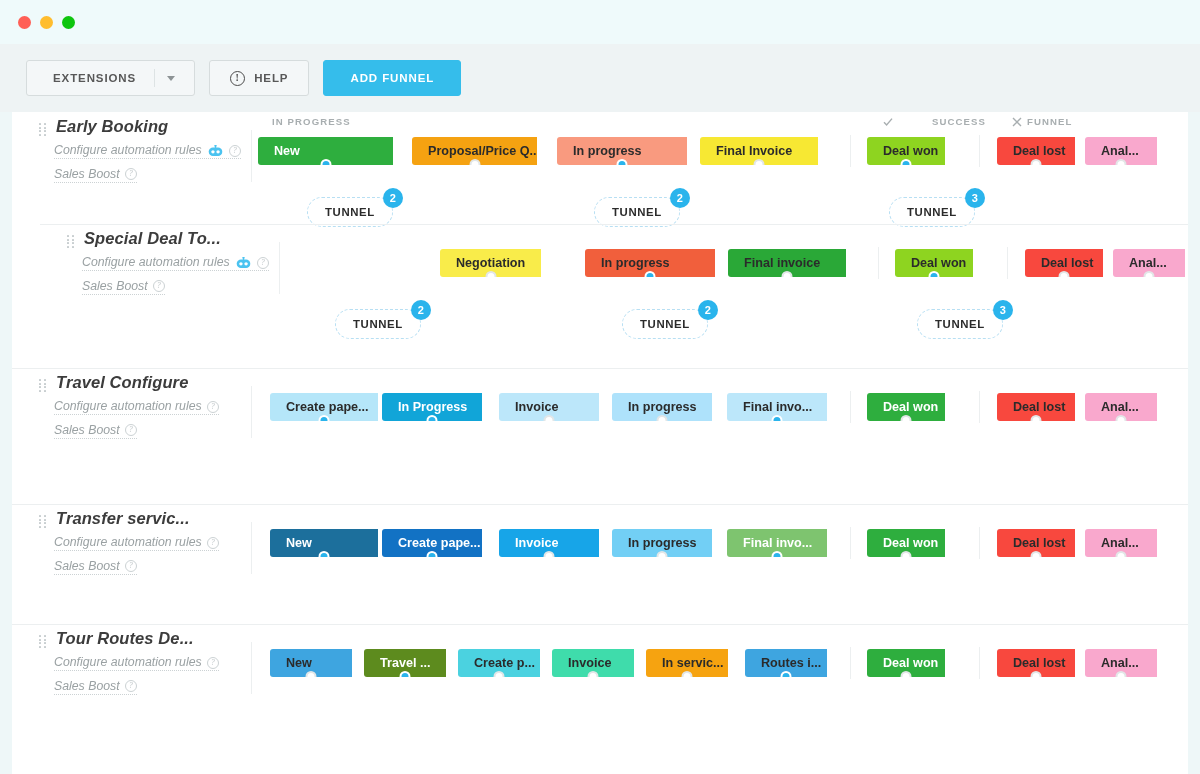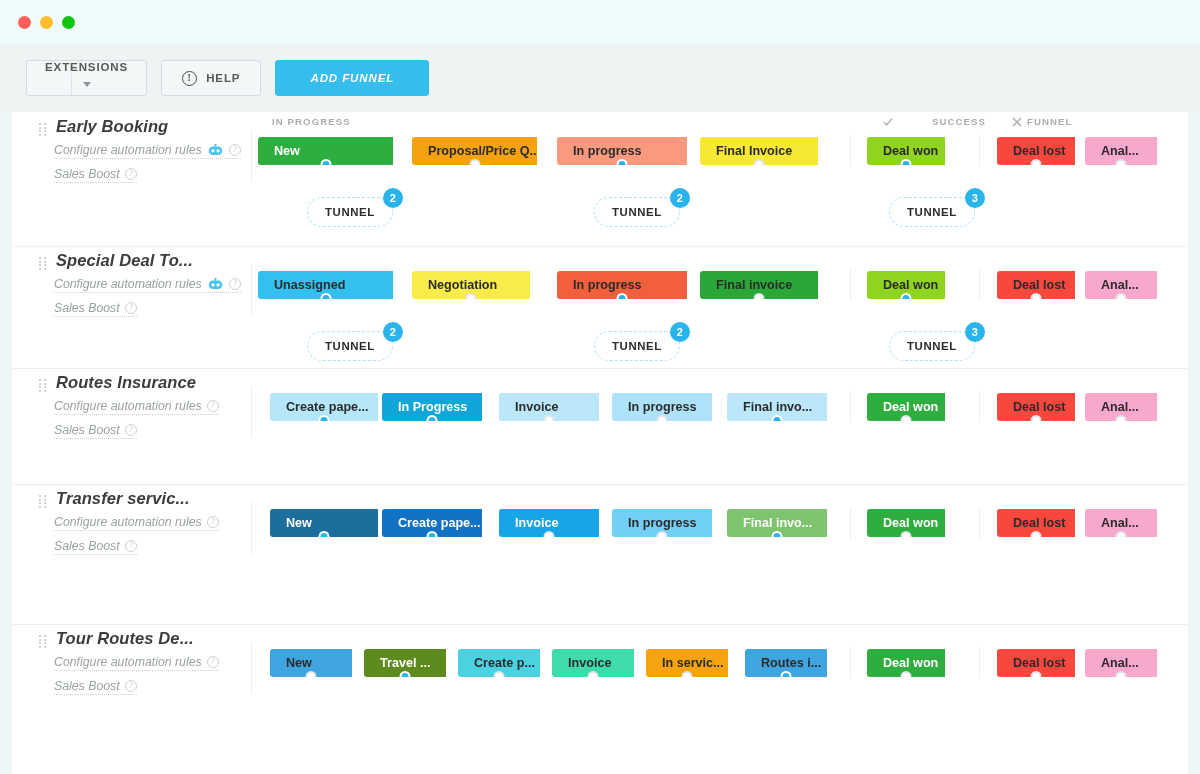--- a/index.html
+++ b/index.html
@@ -28,39 +28,39 @@
   #page-title{
     font-size:25px; color:#4a4a4a; font-weight:400;
     letter-spacing:.1px; flex:1; padding-left:2px;
   }
   .hbtn{
     height:36px; border:1px solid #d6dcdd; background:#f4f7f8;
     border-radius:3px; display:flex; align-items:center;
     font-size:11.5px; font-weight:700; letter-spacing:.9px;
     color:#585858; cursor:pointer; margin-left:14px;
   }
-  #extensions-btn{ padding:0;flex-direction:column; }
+  #extensions-btn{ padding:8px; }
   #extensions-label{ padding:0 18px; }
   #extensions-caret{
     border-left:1px solid #dde3e4; width:32px; height:100%;
     display:flex; align-items:center; justify-content:center;
   }
   .caret{
     width:0;height:0;border-left:4px solid transparent;
     border-right:4px solid transparent;border-top:5px solid #8d9395;
   }
   #help-btn{ padding:0 20px; gap:9px; }
   .info-ic{
     width:15px;height:15px;border-radius:50%;border:1.6px solid #4b4b4b;
     display:flex;align-items:center;justify-content:center;
     font-size:10px;font-weight:700;line-height:1;color:#4b4b4b;
     font-family:"Liberation Serif", serif;
   }
   #add-funnel-btn{
-    background:#35bdeb;border-color:#35bdeb;color:#fff;padding:0 34px;font-style:italic;
+    background:#35bdeb;border-color:#35bdeb;color:#fff;padding:0 26px;
   }
 
   
   #board{
     position:relative; height:662px; background:#fff;
     margin:0 12px; overflow:hidden;
   }
 
   .row{ position:absolute; left:0; right:0; height:128px; }
   .row-sep{ position:absolute; left:0; right:0; height:1px; background:#eceff0; }
@@ -75,21 +75,21 @@
   .grip i{ background:#c8ced0; border-radius:.5px; display:block; width:2px;height:2px;}
   .funnel-name{
     position:absolute; left:44px; top:5px; font-size:16.5px;
     color:#3c3c3c; font-weight:700; letter-spacing:.1px; white-space:nowrap;
   }
   .sub{
     position:absolute; left:42px; font-size:12.3px; color:#9aa1a3;
     white-space:nowrap; display:flex; align-items:center; gap:5px;
     border-bottom:1px dotted #ccd2d4; padding-bottom:1px;
   }
-  .sub.a{ top:31px; }
+  .sub.a{ top:31px;align-items:flex-end; }
   .sub.b{ top:55px;align-items:center; }
   .qmark{
     width:12px;height:12px;border-radius:50%;border:1px solid #ccd2d4;
     color:#bcc3c5;font-size:8px;line-height:10px;text-align:center;
     flex:none; font-family:"Liberation Serif", serif;
   }
   .bot-ic{ width:17px;height:12px;flex:none; }
   .lsep{ position:absolute; left:239px; top:18px; width:1px; height:52px; background:#eceff0; }
 
   
@@ -262,21 +262,21 @@
         <div class="chip" style="left: 400px; top: 25px; width: 125px; background: rgb(245, 162, 17); color: rgb(43, 43, 43); --c: #f5a211;"><span>Proposal/Price Q...</span><span class="nub"></span></div>
         <div class="chip" style="left: 545px; top: 25px; width: 130px; background: rgb(249, 154, 127); color: rgb(43, 43, 43); --c: #f99a7f;"><span>In progress</span><span class="nub on"></span></div>
         <div class="chip" style="left: 688px; top: 25px; width: 118px; background: rgb(247, 232, 51); color: rgb(43, 43, 43); --c: #f7e833;"><span>Final Invoice</span><span class="nub"></span></div>
         <div class="chip" style="left: 855px; top: 25px; width: 78px; background: rgb(142, 212, 32); color: rgb(43, 43, 43); --c: #8ed420;"><span>Deal won</span><span class="nub on"></span></div>
         <div class="chip" style="left: 985px; top: 25px; width: 78px; background: rgb(248, 72, 62); color: rgb(43, 43, 43); --c: #f8483e;"><span>Deal lost</span><span class="nub"></span></div>
         <div class="chip" style="left: 1073px; top: 25px; width: 72px; background: rgb(249, 168, 205); color: rgb(43, 43, 43); --c: #f9a8cd;"><span>Anal...</span><span class="nub"></span></div>
         <div class="tunnel" style="left: 295px; top: 85px;"><span>TUNNEL</span><span class="badge">2</span></div>
         <div class="tunnel" style="left: 582px; top: 85px;"><span>TUNNEL</span><span class="badge">2</span></div>
         <div class="tunnel" style="left: 877px; top: 85px;"><span>TUNNEL</span><span class="badge">3</span></div>
       </div>
-      <div class="row" style="top: 134px;">
+      <div class="row" style="top: 112px; margin-left: 28px;">
         <div class="row-sep" style="top: 0px;"></div>
         <div class="rowleft">
           <div class="grip">
             <i></i>
             <i></i>
             <i></i>
             <i></i>
             <i></i>
             <i></i>
             <i></i>
@@ -295,22 +295,21 @@
             <span class="qmark">?</span>
           </div>
           <div class="sub b">
             <span>Sales Boost</span>
             <span class="qmark">?</span>
           </div>
           <div class="lsep"></div>
         </div>
         <div class="vdiv" style="left: 838px; top: 23px; height: 32px;"></div>
         <div class="vdiv" style="left: 967px; top: 23px; height: 32px;"></div>
-        <div class="chip" style="left: 246px; top: 25px; width: 135px; background: rgb(51, 192, 239); color: rgb(43, 43, 43); --c: #33c0ef;"><span>Unassigned</span><span class="nub on"></span></div>
-        <div class="chip" style="left: 400px; top: 25px; width: 118px; background: rgb(249, 236, 74); color: rgb(43, 43, 43); --c: #f9ec4a;"><span>Negotiation</span><span class="nub"></span></div>
+        <div class="chip" style="left: 400px; top: 25px; width: 101px; background: rgb(249, 236, 74); color: rgb(43, 43, 43); --c: #f9ec4a;"><span>Negotiation</span><span class="nub"></span></div>
         <div class="chip" style="left: 545px; top: 25px; width: 130px; background: rgb(241, 95, 60); color: rgb(43, 43, 43); --c: #f15f3c;"><span>In progress</span><span class="nub on"></span></div>
         <div class="chip" style="left: 688px; top: 25px; width: 118px; background: rgb(42, 168, 55); color: rgb(43, 43, 43); --c: #2aa837;"><span>Final invoice</span><span class="nub"></span></div>
         <div class="chip" style="left: 855px; top: 25px; width: 78px; background: rgb(142, 212, 32); color: rgb(43, 43, 43); --c: #8ed420;"><span>Deal won</span><span class="nub on"></span></div>
         <div class="chip" style="left: 985px; top: 25px; width: 78px; background: rgb(248, 72, 62); color: rgb(43, 43, 43); --c: #f8483e;"><span>Deal lost</span><span class="nub"></span></div>
         <div class="chip" style="left: 1073px; top: 25px; width: 72px; background: rgb(249, 168, 205); color: rgb(43, 43, 43); --c: #f9a8cd;"><span>Anal...</span><span class="nub"></span></div>
         <div class="tunnel" style="left: 295px; top: 85px;"><span>TUNNEL</span><span class="badge">2</span></div>
         <div class="tunnel" style="left: 582px; top: 85px;"><span>TUNNEL</span><span class="badge">2</span></div>
         <div class="tunnel" style="left: 877px; top: 85px;"><span>TUNNEL</span><span class="badge">3</span></div>
       </div>
       <div class="row" style="top: 256px;">
@@ -319,21 +318,21 @@
           <div class="grip">
             <i></i>
             <i></i>
             <i></i>
             <i></i>
             <i></i>
             <i></i>
             <i></i>
             <i></i>
           </div>
-          <div class="funnel-name">Routes Insurance</div>
+          <div class="funnel-name">Travel Configure</div>
           <div class="sub a">
             <span>Configure automation rules</span>
             <span class="qmark">?</span>
           </div>
           <div class="sub b">
             <span>Sales Boost</span>
             <span class="qmark">?</span>
           </div>
           <div class="lsep"></div>
         </div>
@@ -341,21 +340,21 @@
         <div class="vdiv" style="left: 967px; top: 23px; height: 32px;"></div>
         <div class="chip" style="left: 258px; top: 25px; width: 108px; background: rgb(181, 230, 249); color: rgb(43, 43, 43); --c: #b5e6f9;"><span>Create pape...</span><span class="nub on"></span></div>
         <div class="chip" style="left: 370px; top: 25px; width: 100px; background: rgb(17, 165, 216); color: rgb(255, 255, 255); --c: #11a5d8;"><span>In Progress</span><span class="nub on"></span></div>
         <div class="chip" style="left: 487px; top: 25px; width: 100px; background: rgb(188, 231, 250); color: rgb(43, 43, 43); --c: #bce7fa;"><span>Invoice</span><span class="nub"></span></div>
         <div class="chip" style="left: 600px; top: 25px; width: 100px; background: rgb(174, 226, 251); color: rgb(43, 43, 43); --c: #aee2fb;"><span>In progress</span><span class="nub"></span></div>
         <div class="chip" style="left: 715px; top: 25px; width: 100px; background: rgb(188, 231, 250); color: rgb(43, 43, 43); --c: #bce7fa;"><span>Final invo...</span><span class="nub on"></span></div>
         <div class="chip" style="left: 855px; top: 25px; width: 78px; background: rgb(46, 174, 62); color: rgb(255, 255, 255); --c: #2eae3e;"><span>Deal won</span><span class="nub"></span></div>
         <div class="chip" style="left: 985px; top: 25px; width: 78px; background: rgb(248, 72, 62); color: rgb(43, 43, 43); --c: #f8483e;"><span>Deal lost</span><span class="nub"></span></div>
         <div class="chip" style="left: 1073px; top: 25px; width: 72px; background: rgb(249, 168, 205); color: rgb(43, 43, 43); --c: #f9a8cd;"><span>Anal...</span><span class="nub"></span></div>
       </div>
-      <div class="row" style="top: 372px;">
+      <div class="row" style="top: 392px;">
         <div class="row-sep" style="top: 0px;"></div>
         <div class="rowleft">
           <div class="grip">
             <i></i>
             <i></i>
             <i></i>
             <i></i>
             <i></i>
             <i></i>
             <i></i>

